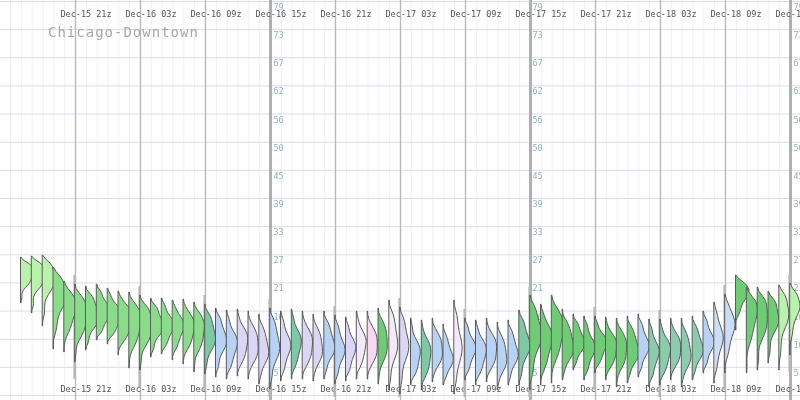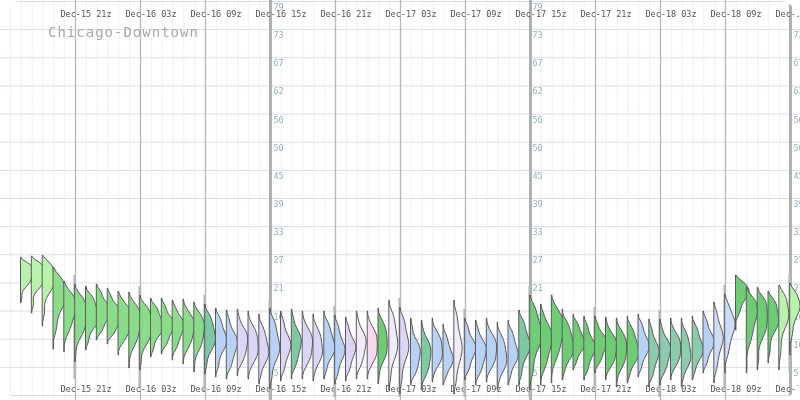--- a/index.html
+++ b/index.html
@@ -1,17 +1,17 @@
 <!DOCTYPE html>
 <html><head>
 <meta charset="utf-8">
 <style>
   html,body{margin:0;padding:0;background:#ffffff;}
   .stage{position:relative;width:800px;height:400px;overflow:hidden;background:#ffffff;
-         font-family:"DejaVu Sans Mono", monospace;border-radius:24px;}
+         font-family:"DejaVu Sans Mono", monospace;}
   svg{display:block;}
   text{font-family:"DejaVu Sans Mono", monospace;}
   .title-text{font-size:14px;fill:#a8a8a8;letter-spacing:1px;}
   .time-label{font-size:8.5px;fill:#555555;}
   .y-label{font-size:8.5px;fill:#8fb3bd;}
 </style>
 </head>
 <body>
 
 <div class="stage">

